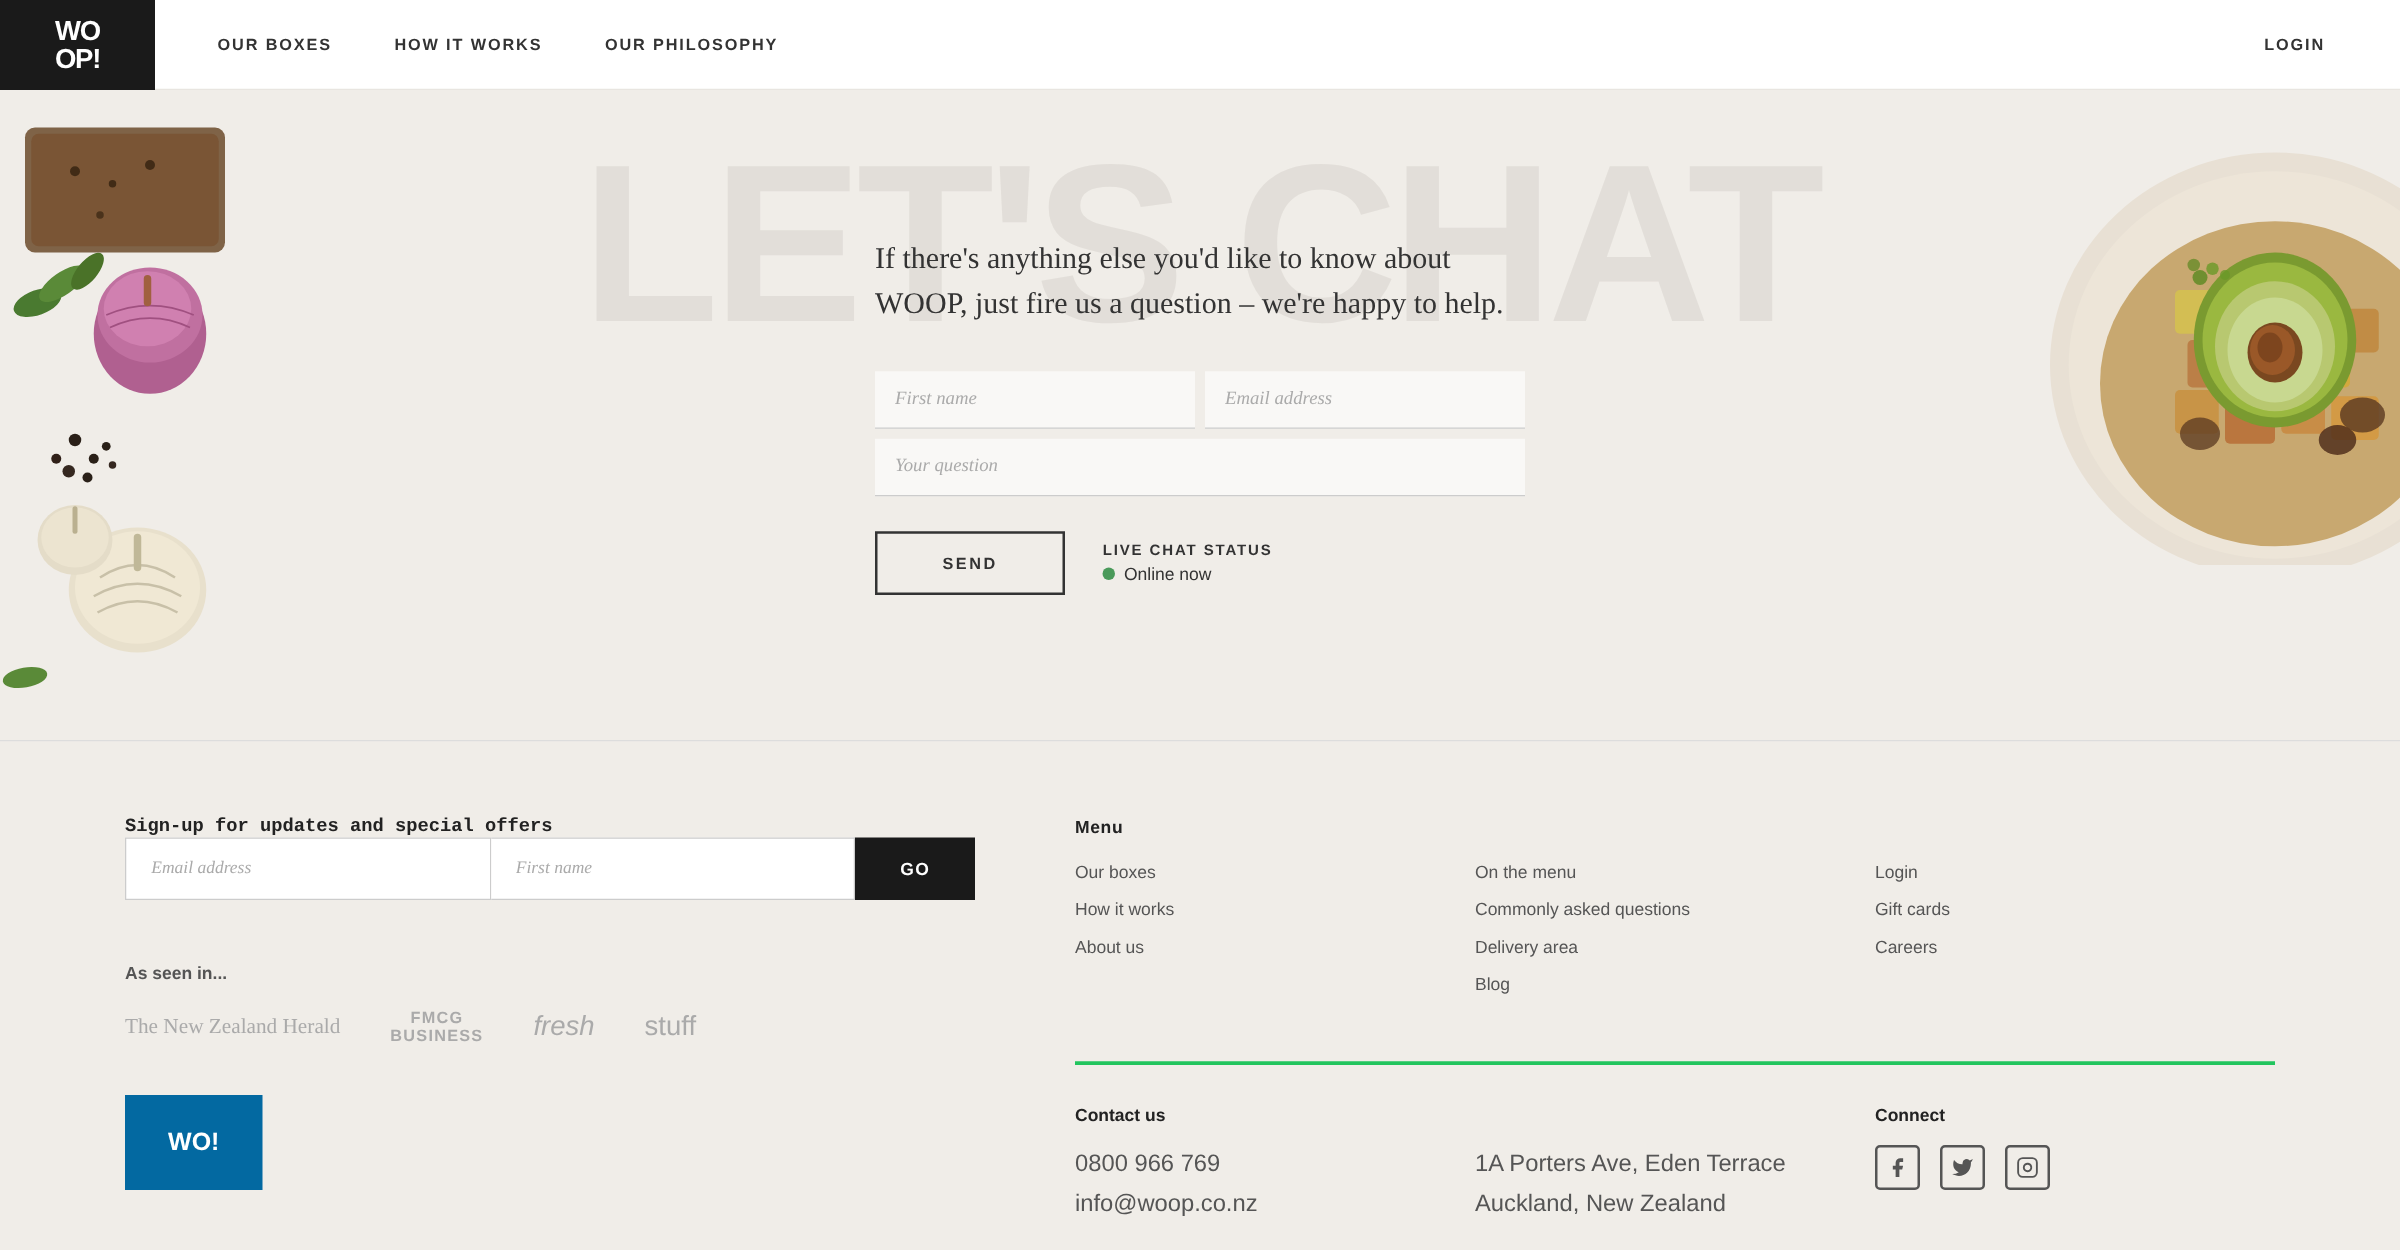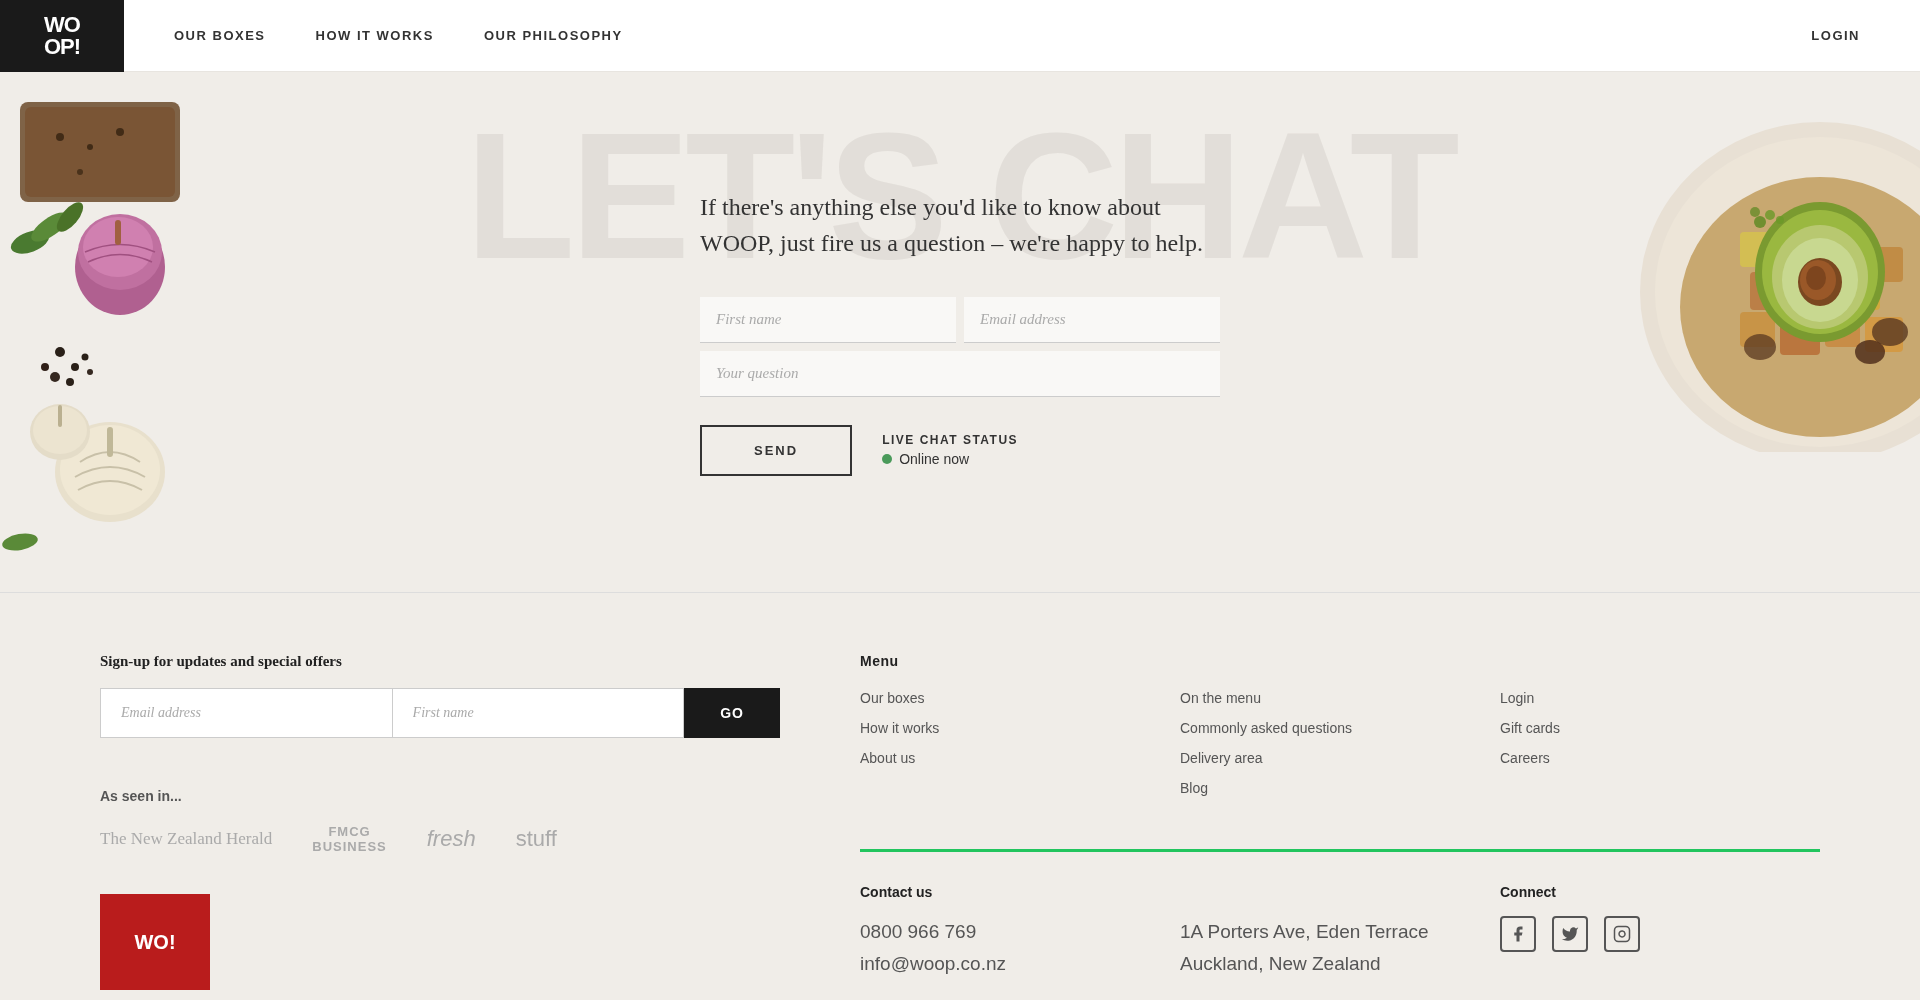--- a/index.html
+++ b/index.html
@@ -237,25 +237,24 @@
     }
     .footer-left {
       flex: 0 0 680px;
     }
     .footer-right {
       flex: 1;
     }
 
     
     .newsletter-title {
-      font-family: Liberation Serif, serif;
+      font-family: Liberation Mono, monospace;
       font-size: 15px;
       font-weight: 700;
       color: #222;
-      margin-bottom: 18px;
     }
     .newsletter-form {
       display: flex;
       gap: 0;
       margin-bottom: 50px;
     }
     .newsletter-email {
       flex: 1;
       border: 1px solid #ccc;
       background: #fff;
@@ -311,22 +310,22 @@
     }
     .logo-herald { font-family: 'Times New Roman', serif; font-size: 17px; }
     .logo-fmcg { font-family: Arial, sans-serif; font-size: 13px; font-weight: 700; letter-spacing: 1px; text-transform: uppercase; }
     .logo-fresh { font-family: Arial, sans-serif; font-size: 22px; font-style: italic; font-weight: 300; }
     .logo-stuff { font-family: Arial, sans-serif; font-size: 22px; font-weight: 400; }
 
     
     .footer-bottom-logo {
       margin-top: 40px;
       width: 110px;
-      height: 96px;
-      background: #b91c1c;
+      height: 76px;
+      background: #0369a1;
       display: flex;
       align-items: center;
       justify-content: center;
     }
     .footer-logo-text {
       color: #fff;
       font-family: Arial Black, sans-serif;
       font-size: 20px;
       font-weight: 900;
     }

